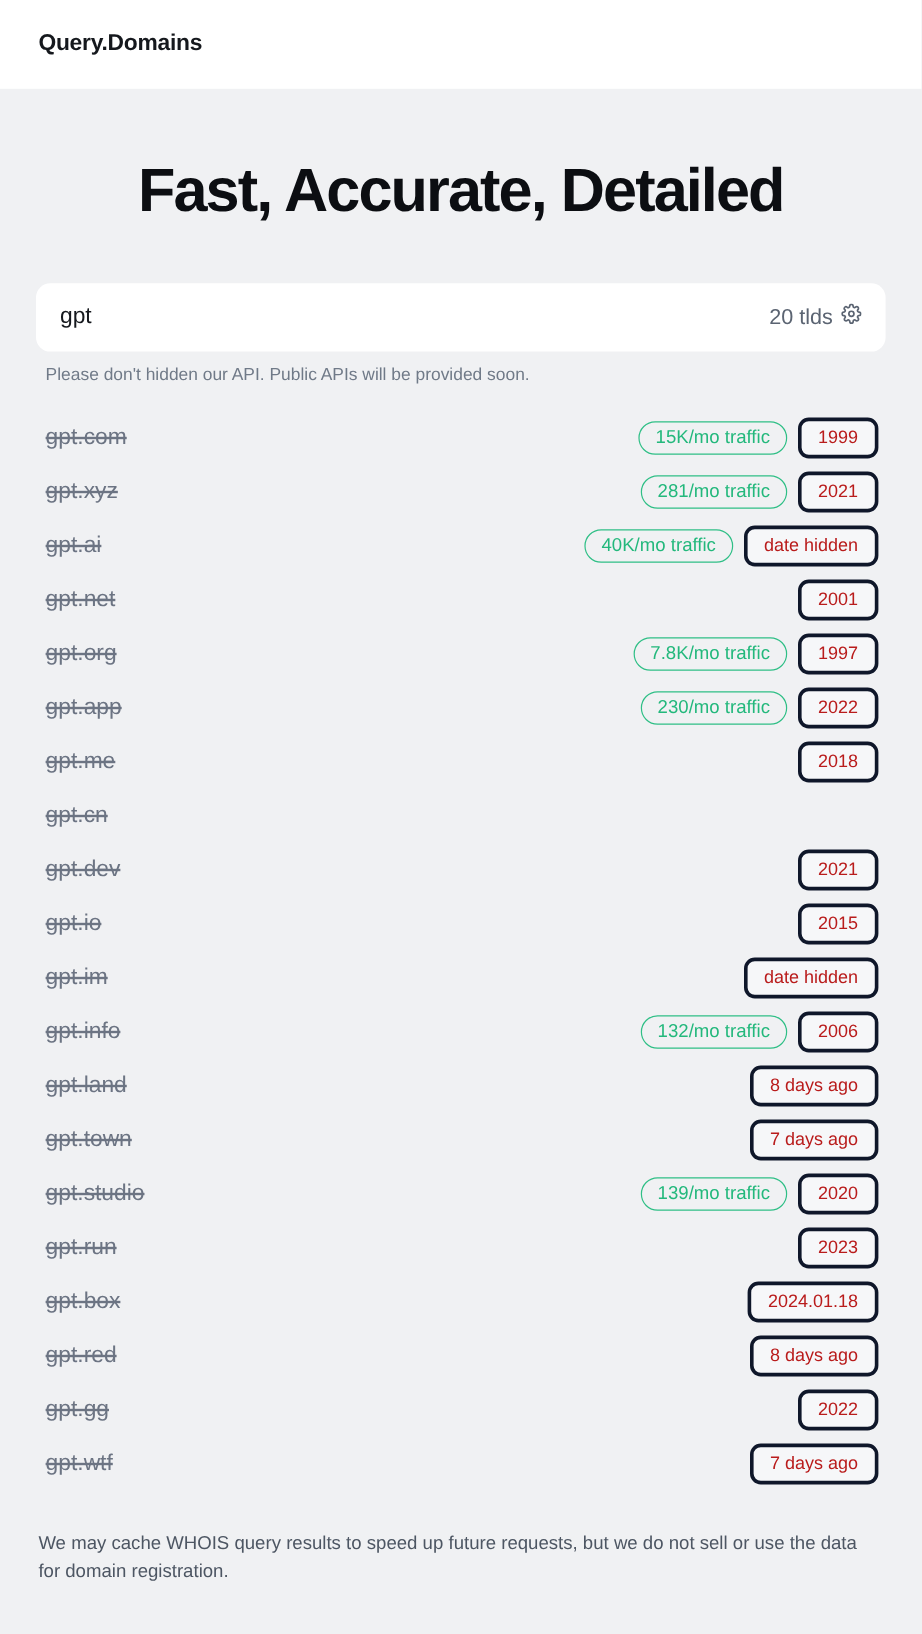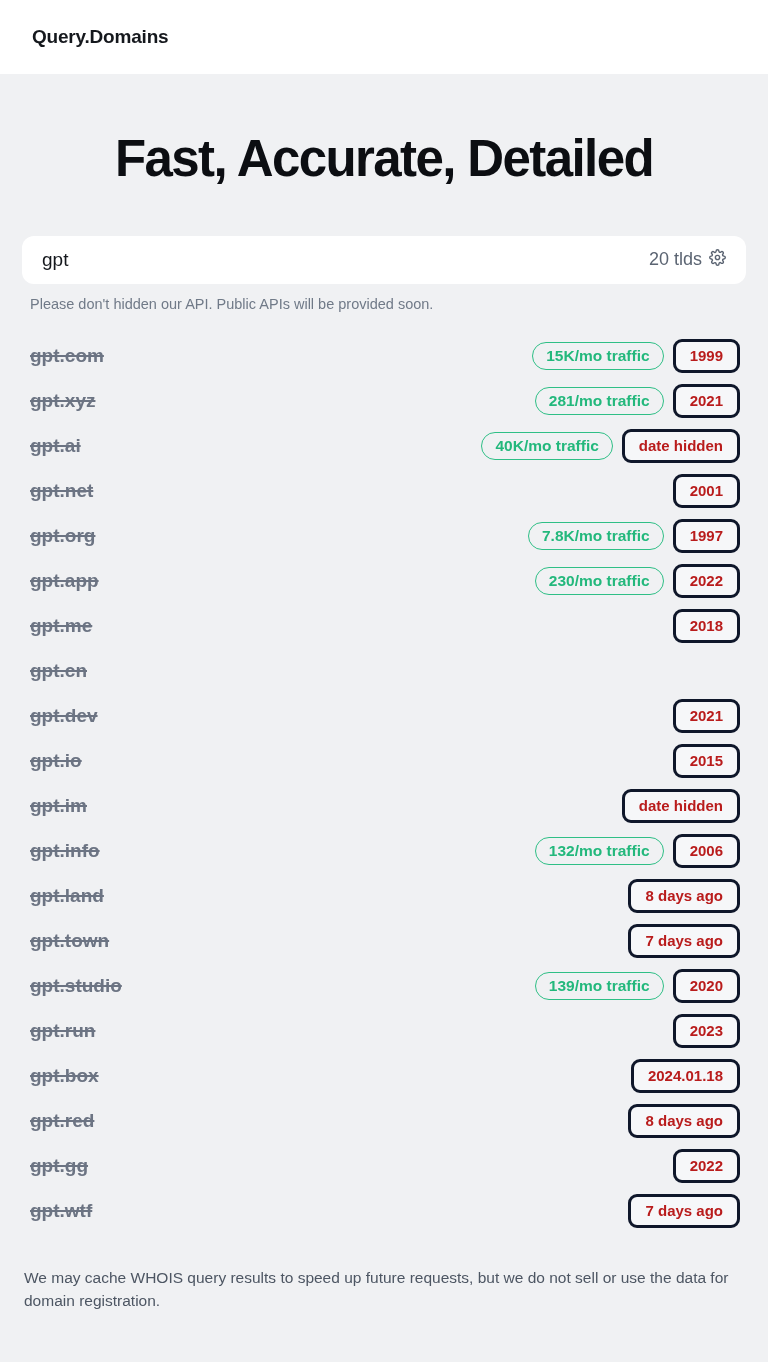--- a/index.html
+++ b/index.html
@@ -26,38 +26,38 @@
   }
   .brand {
     font-size: 19px;
     font-weight: bold;
     color: #15181d;
     letter-spacing: -0.2px;
   }
 
   
   .page {
-    padding: 0 22px;
+    padding: 0 30px;
   }
 
   .hero-title {
     text-align: center;
     font-size: 51px;
     font-weight: bold;
     color: #0c0e12;
     letter-spacing: -1.6px;
     margin-top: 58px;
     margin-bottom: 0;
     line-height: 1.05;
   }
 
   
   .search-box {
     margin-top: 50px;
-    height: 48px;
+    height: 57px;
     background: #ffffff;
     border-radius: 12px;
     display: flex;
     align-items: center;
     padding: 0 20px;
   }
   .search-input {
     flex: 1;
     border: none;
     outline: none;
@@ -83,21 +83,20 @@
   .api-note {
     margin-top: 12px;
     padding-left: 8px;
     font-size: 14.5px;
     color: #707a88;
   }
 
   
   .results {
     margin-top: 22px;
-    font-weight: bold;
   }
   .row {
     height: 45px;
     display: flex;
     align-items: center;
     padding: 0 6px 0 8px;
   }
   .domain {
     font-size: 19px;
     color: #6c7483;

